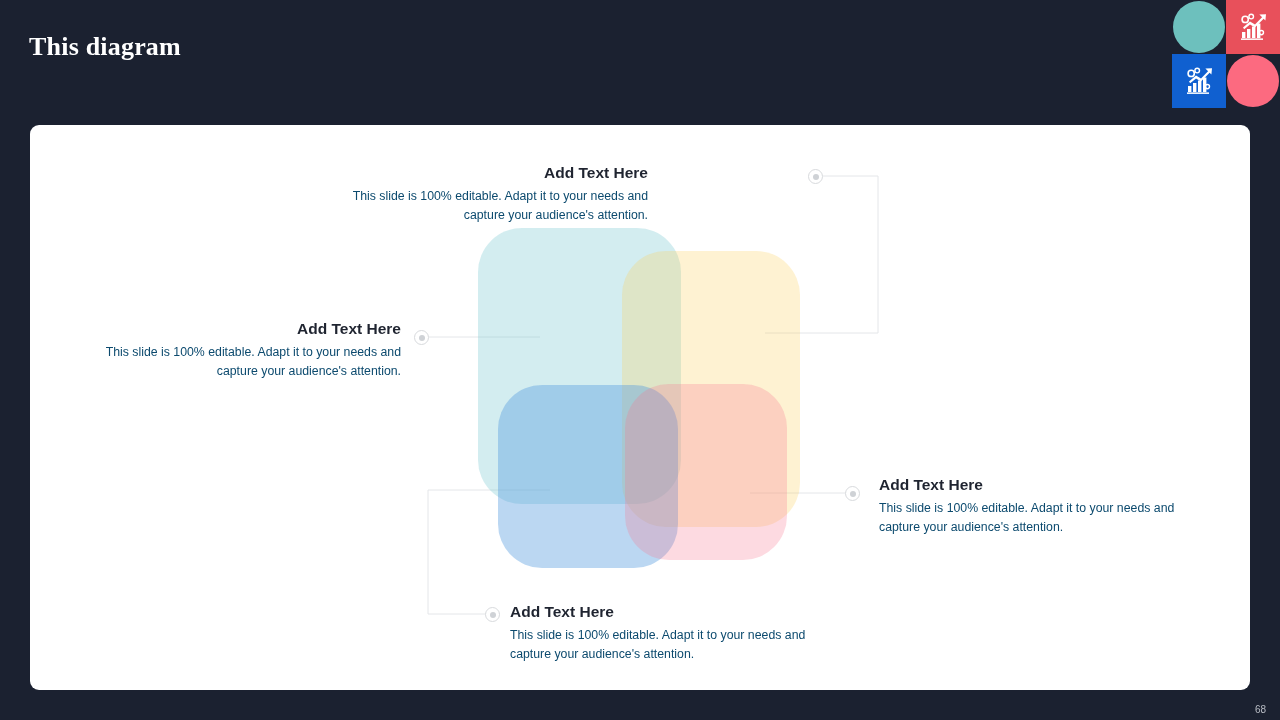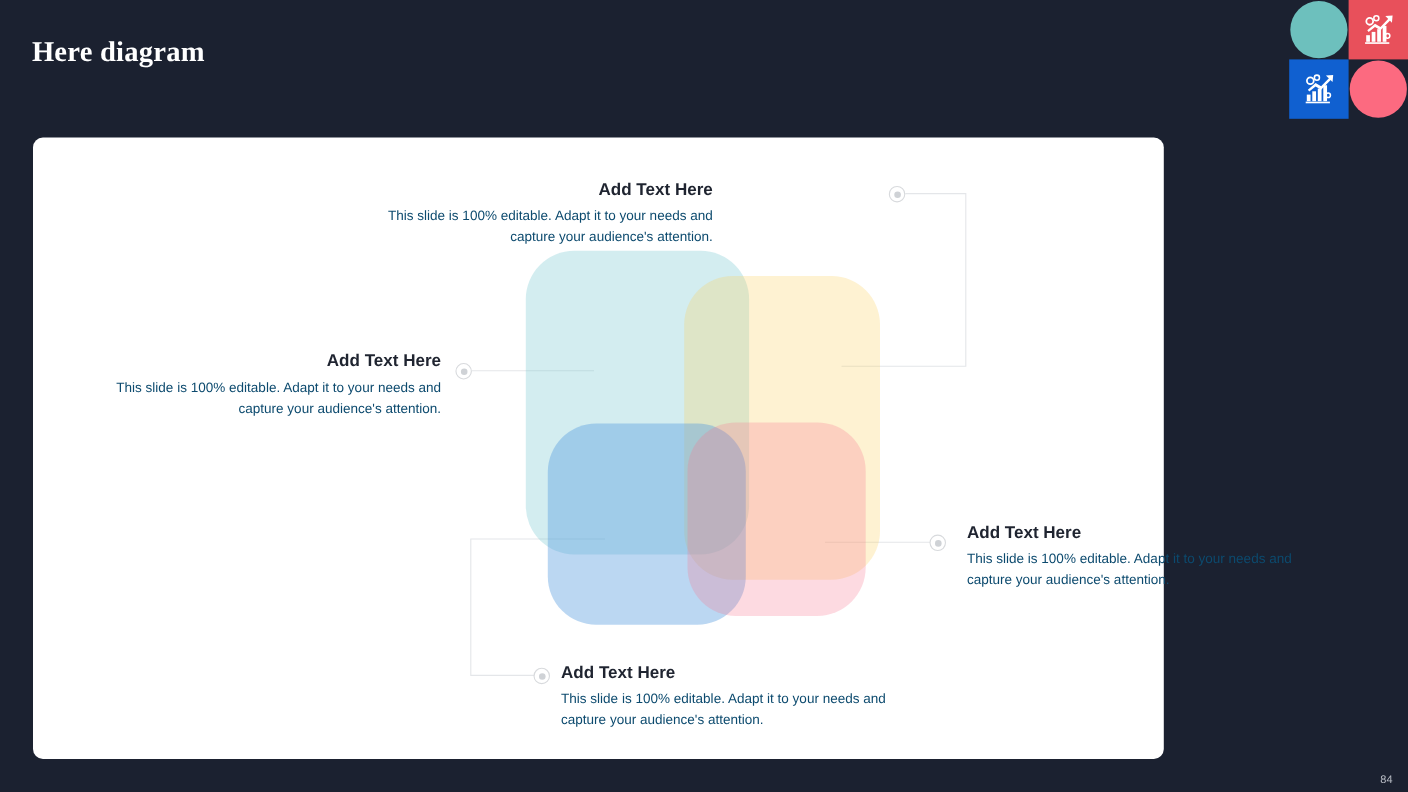--- a/index.html
+++ b/index.html
@@ -64,21 +64,21 @@
     height: 52px;
     margin: 1px;
   }
   .logo-icon svg { display: block; }
 
   
   .card {
     position: absolute;
     left: 30px;
     top: 125px;
-    width: 1028px;
+    width: 1220px;
     height: 565px;
     background: #ffffff;
     border-radius: 9px;
   }
 
   
   .venn-stage {
     position: absolute;
     left: 0;
     top: 0;
@@ -170,21 +170,21 @@
     position: absolute;
     right: 14px;
     bottom: 5px;
     font-size: 10px;
     color: #b8bcc4;
   }
 </style>
 </head>
 <body>
 
-<div class="slide-title">Here diagram</div>
+<div class="slide-title">This diagram</div>
 
 <div class="logo-grid">
   <div class="logo-cell">
     <div class="logo-circle-teal"></div>
   </div>
   <div class="logo-cell logo-square-red">
     <span class="logo-icon">
       <svg width="34" height="34" viewBox="0 0 34 34">
         <g fill="#ffffff">
           <rect x="6" y="22" width="3.4" height="6"></rect>
@@ -264,13 +264,13 @@
     <div class="txt-body">This slide is 100% editable. Adapt it to your needs and capture your audience's attention.</div>
   </div>
 
   <div class="txt-block block-bottom align-left">
     <div class="txt-heading">Add Text Here</div>
     <div class="txt-body">This slide is 100% editable. Adapt it to your needs and capture your audience's attention.</div>
   </div>
 
 </div>
 
-<div class="page-number">84</div>
+<div class="page-number">68</div>
 
 </body></html>

